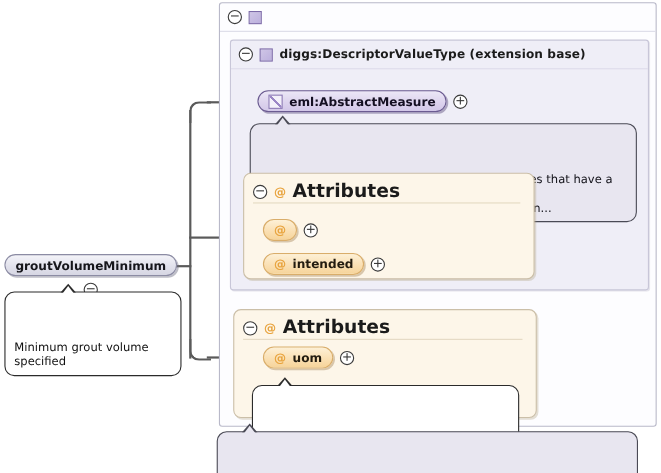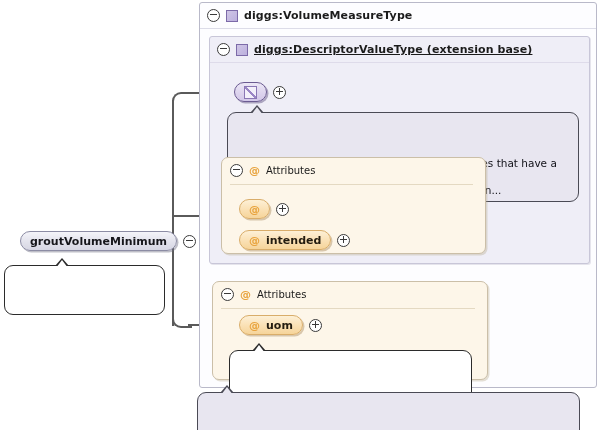--- a/index.html
+++ b/index.html
@@ -46,21 +46,21 @@
     position: absolute;
     left: 0; right: 0; top: 0;
     height: 26px;
     display: flex;
     align-items: center;
     gap: 6px;
     padding-left: 7px;
     box-sizing: border-box;
   }
   .typebox-outer .typebox-header { border-bottom: 1px solid #dcdce8; }
-  .typebox-inner .typebox-header { border-bottom: 1px solid #dedbea; text-decoration: underline; }
+  .typebox-inner .typebox-header { border-bottom: 1px solid #dedbea; }
   .typebox-title {
     font-size: 11px;
     font-weight: bold;
     color: #1b1b1b;
     white-space: nowrap;
     letter-spacing: 0.1px;
   }
 
   
   .toggle {
@@ -169,22 +169,22 @@
     box-shadow: 1.5px 1.5px 0 rgba(180,165,135,0.35);
   }
   .attrbox-header {
     position: absolute;
     left: 8px; top: 6px;
     display: flex;
     align-items: center;
     gap: 6px;
   }
   .attrbox-title {
-    font-size: 10px;
-    font-weight: normal;
+    font-size: 17px;
+    font-weight: bold;
     color: #1b1b1b;
   }
   .attrbox-sep {
     position: absolute;
     left: 8px; right: 12px; top: 26px;
     height: 1px;
     background: #e4d9c2;
   }
 
   
@@ -240,51 +240,52 @@
   <div class="elbow" style="left:172px; top:92px; width:18px; height:18px;
               border-right:none; border-bottom:none; border-top-left-radius:9px;"></div>
   <div class="line h" style="left:188px; top:92px; width:48px;"></div>
 
   <div class="line h" style="left:172px; top:215px; width:68px;"></div>
 
   <div class="elbow" style="left:172px; top:308px; width:18px; height:18px;
               border-right:none; border-top:none; border-bottom-left-radius:9px;"></div>
   <div class="line h" style="left:188px; top:324px; width:52px;"></div>
 
-  <div class="node" style="left:20px; top:231px;">
+  <div class="node" style="left:4px; top:231px;flex-direction:column;">
     <span class="pill pill-element">
       <span>groutVolumeMinimum</span>
     </span>
     <span class="toggle"></span>
   </div>
 
   <div class="balloon balloon-plain" style="left:4px; top:265px; width:161px;">
     <span class="notch" style="left:50px;"></span>
     <span class="notch-fill" style="left:51px;"></span>
+    <span>Minimum grout volume specified</span>
   </div>
 
   <div class="typebox typebox-outer" style="left:199px; top:2px; width:398px; height:386px;">
     <div class="typebox-header">
       <span class="toggle"></span>
       <span class="ct-icon"></span>
-      <span class="typebox-title">diggs:VolumeMeasureType</span>
     </div>
   </div>
 
   <div class="typebox typebox-inner" style="left:209px; top:36px; width:381px; height:228px;">
     <div class="typebox-header">
       <span class="toggle"></span>
       <span class="ct-icon"></span>
       <span class="typebox-title">diggs:DescriptorValueType (extension base)</span>
     </div>
   </div>
 
   <div class="node" style="left:234px; top:82px;">
     <span class="pill pill-abstract">
       <span class="abs-icon"></span>
+      <span>eml:AbstractMeasure</span>
     </span>
     <span class="toggle plus"></span>
   </div>
 
   <div class="balloon balloon-doc" style="left:227px; top:112px; width:352px;">
     <span class="notch" style="left:22px;"></span>
     <span class="notch-fill" style="left:23px;"></span>
     <span>The intended abstract supertype of all quantities that have a value
 with a unit of measure. The unit of measure is in...</span>
   </div>

